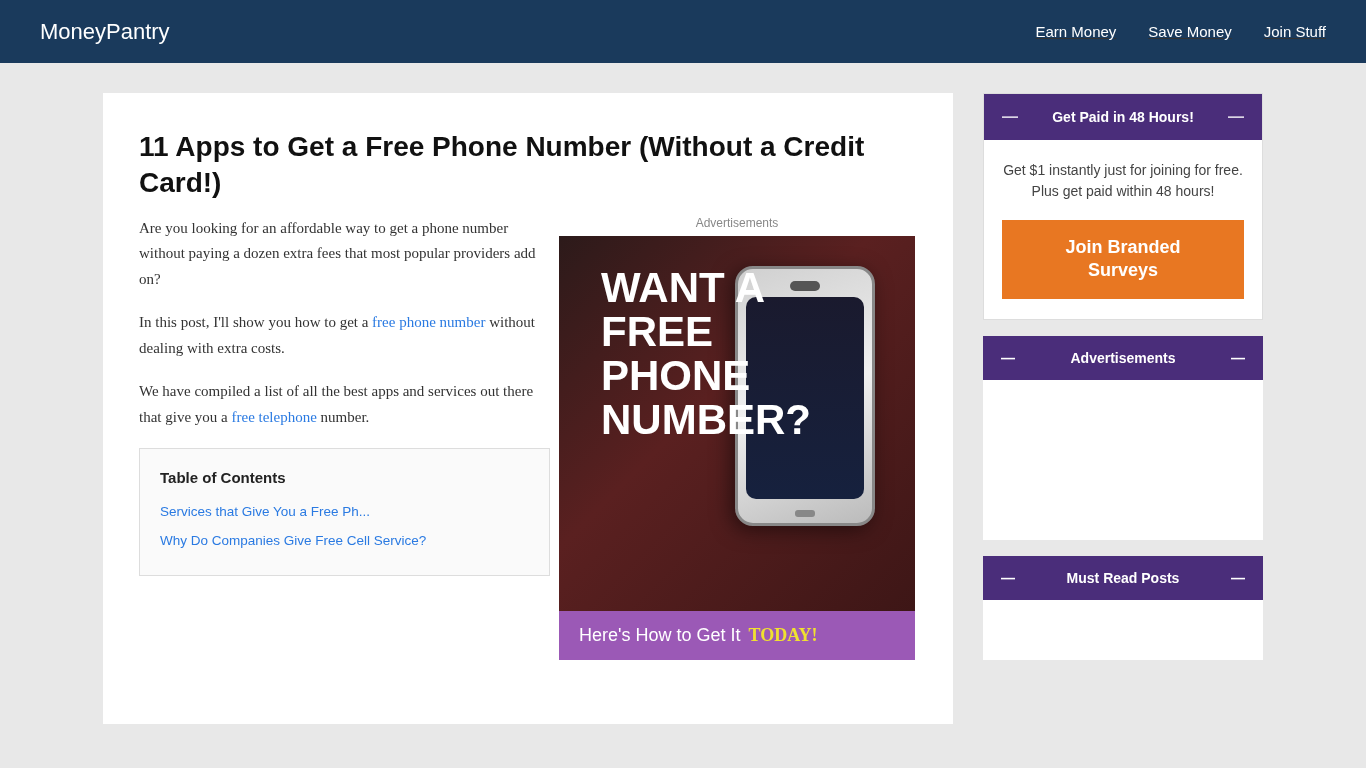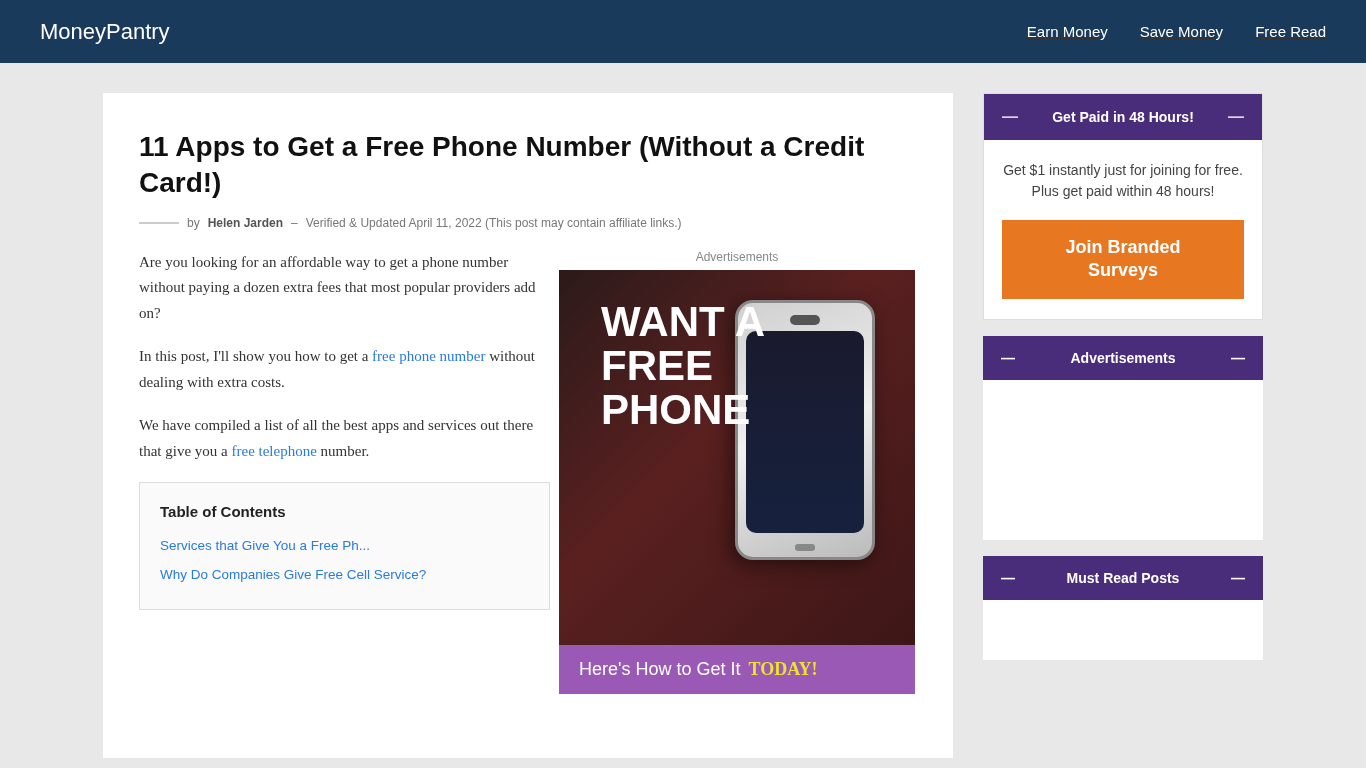--- a/index.html
+++ b/index.html
@@ -333,37 +333,30 @@
     }
   </style>
 </head>
 <body>
 
 <header>
   <div class="logo">MoneyPantry</div>
   <nav>
     <a href="#">Earn Money</a>
     <a href="#">Save Money</a>
-    <a href="#">Free Read</a>
+    <a href="#">Join Stuff</a>
   </nav>
 </header>
 
 <div class="page-wrapper">
 
   <div class="main-content">
 
     <h1 class="article-title">11 Apps to Get a Free Phone Number (Without a Credit Card!)</h1>
 
-    <div class="article-meta">
-      <span class="meta-line"></span>
-      <span>by</span>
-      <span class="meta-author">Helen Jarden</span>
-      <span>–</span>
-      <span>Verified &amp; Updated April 11, 2022 (This post may contain affiliate links.)</span>
-    </div>
 
     <div class="article-content-area">
 
       <div class="article-text">
         <p>Are you looking for an affordable way to get a phone number without paying a dozen extra fees that most popular providers add on?</p>
         <p>
           <span>In this post, I'll show you how to get a </span><a href="#">free phone number</a><span> without dealing with extra costs.</span>
         </p>
         <p>
           <span>We have compiled a list of all the best apps and services out there that give you a </span><a href="#">free telephone</a><span> number.</span>
@@ -382,20 +375,21 @@
         </div>
       </div>
 
       <div class="ads-column">
         <div class="ads-label">Advertisements</div>
         <div class="phone-ad">
           <div class="phone-ad-headline">
             <span>WANT A</span><br>
             <span>FREE</span><br>
             <span>PHONE</span><br>
+            <span>NUMBER?</span>
           </div>
 
           <div class="phone-graphic">
             <div class="phone-shape">
               <div class="phone-camera"></div>
               <div class="phone-screen"></div>
               <div class="phone-home"></div>
             </div>
           </div>
 

